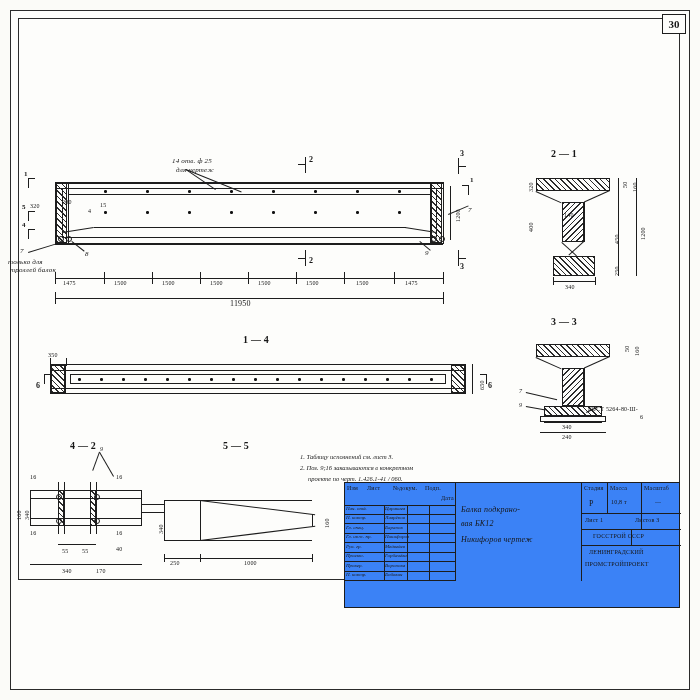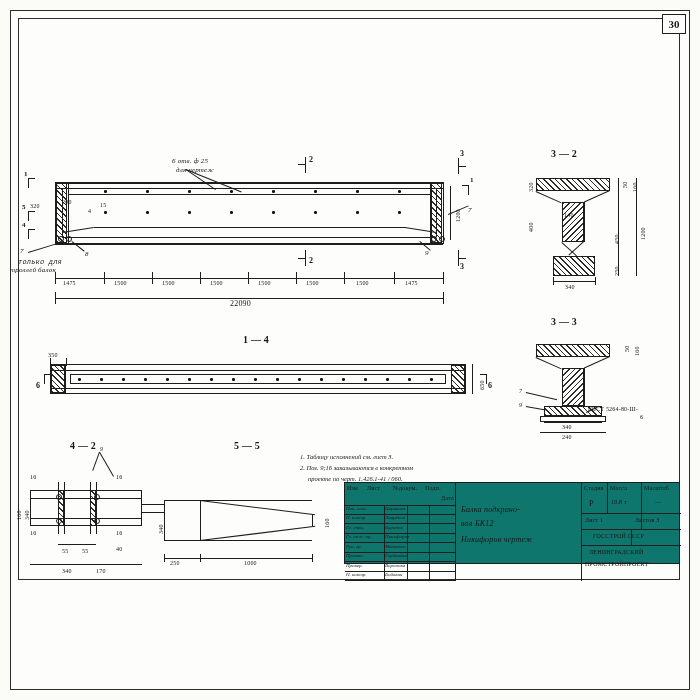--- a/index.html
+++ b/index.html
@@ -56,22 +56,22 @@
   }
   .pagebox{
     position:absolute;right:14px;top:14px;
     width:22px;height:18px;border:1px solid #1d1d1d;
     font-size:11px;font-weight:bold;text-align:center;line-height:18px;
     background:#fdfdfb;
   }
   
   .tb{
     position:absolute;
-    left:344px;top:482px;width:336px;height:82px;
-    border:1.2px solid #1d1d1d;box-sizing:border-box;background:#0f766e;
+    left:344px;top:482px;width:336px;height:126px;
+    border:1.2px solid #1d1d1d;box-sizing:border-box;background:#3b82f6;
   }
   .stamp-rows{position:absolute;left:0;top:22px;width:110px;height:76px;}
   .srow{position:relative;height:9.5px;border-bottom:1px solid #1d1d1d;box-sizing:border-box;}
   .srow span{position:absolute;font-size:5px;font-style:italic;left:1px;top:0.5px;white-space:nowrap;}
   .srow .sg{position:absolute;left:40px;top:0.5px;font-size:5px;}
   .srow i.sep{position:absolute;left:39px;top:0;width:1px;height:100%;background:#1d1d1d;}
   .srow i.sep2{position:absolute;left:62px;top:0;width:1px;height:100%;background:#1d1d1d;}
   .srow i.sep3{position:absolute;left:84px;top:0;width:1px;height:100%;background:#1d1d1d;}
   .dimline{position:absolute;height:1px;background:#1d1d1d;}
   .tick{position:absolute;width:1px;background:#1d1d1d;}
@@ -132,21 +132,21 @@
     <div class="dot" style="left:356px;top:211px;"></div>
     <div class="dot" style="left:398px;top:211px;"></div>
 
     <div class="circ" style="left:58px;top:236px;width:4px;height:4px;"></div>
     <div class="circ" style="left:66px;top:236px;width:4px;height:4px;"></div>
     <div class="circ" style="left:431px;top:236px;width:4px;height:4px;"></div>
     <div class="circ" style="left:439px;top:236px;width:4px;height:4px;"></div>
 
     <div class="leader" style="left:186px;top:169px;width:36px;transform:rotate(34deg);"></div>
     <div class="leader" style="left:186px;top:169px;width:60px;transform:rotate(22deg);"></div>
-    <div class="lbl it" style="left:172px;top:157px;">6 отв. ф 25</div>
+    <div class="lbl it" style="left:172px;top:157px;">14 отв. ф 25</div>
     <div class="lbl it" style="left:176px;top:166px;">для чертеж</div>
 
     <div class="ln v1" style="left:305px;top:157px;height:16px;"></div>
     <div class="ln h1" style="left:298px;top:164px;width:8px;"></div>
     <div class="sec-mark lbl b" style="left:309px;top:155px;">2</div>
     <div class="ln v1" style="left:305px;top:250px;height:16px;"></div>
     <div class="ln h1" style="left:298px;top:258px;width:8px;"></div>
     <div class="sec-mark lbl b" style="left:309px;top:256px;">2</div>
 
     <div class="ln v1" style="left:458px;top:158px;height:16px;"></div>
@@ -165,21 +165,21 @@
     <div class="lbl b" style="left:22px;top:221px;">4</div>
     <div class="ln v1" style="left:28px;top:229px;height:10px;"></div>
     <div class="ln h1" style="left:28px;top:229px;width:7px;"></div>
 
     <div class="lbl b" style="left:470px;top:176px;">1</div>
     <div class="ln v1" style="left:468px;top:185px;height:10px;"></div>
     <div class="ln h1" style="left:462px;top:185px;width:7px;"></div>
 
     <div class="lbl it" style="left:20px;top:247px;">7</div>
     <div class="leader" style="left:28px;top:252px;width:32px;transform:rotate(-17deg);"></div>
-    <div class="lbl it" style="left:18px;top:258px;font-family:Liberation Mono, monospace;">только для</div>
+    <div class="lbl it" style="left:8px;top:258px;">только для</div>
     <div class="lbl it" style="left:10px;top:266px;">троллей балок</div>
     <div class="lbl it" style="left:85px;top:250px;">8</div>
     <div class="leader" style="left:72px;top:241px;width:16px;transform:rotate(38deg);"></div>
     <div class="lbl it" style="left:468px;top:206px;">7</div>
     <div class="leader" style="left:448px;top:214px;width:22px;transform:rotate(-23deg);"></div>
     <div class="lbl it" style="left:425px;top:249px;">9</div>
     <div class="leader" style="left:420px;top:241px;width:14px;transform:rotate(40deg);"></div>
 
     <div class="lbl s6" style="left:30px;top:203px;">320</div>
     <div class="lbl s6" style="left:62px;top:199px;">200</div>
@@ -203,21 +203,21 @@
     <div class="lbl s6" style="left:162px;top:280px;">1500</div>
     <div class="lbl s6" style="left:210px;top:280px;">1500</div>
     <div class="lbl s6" style="left:258px;top:280px;">1500</div>
     <div class="lbl s6" style="left:306px;top:280px;">1500</div>
     <div class="lbl s6" style="left:356px;top:280px;">1500</div>
     <div class="lbl s6" style="left:405px;top:280px;">1475</div>
 
     <div class="dimline" style="left:55px;top:298px;width:388px;"></div>
     <div class="tick" style="left:55px;top:292px;height:12px;"></div>
     <div class="tick" style="left:443px;top:292px;height:12px;"></div>
-    <div class="lbl s8" style="left:230px;top:299px;">22090</div>
+    <div class="lbl s8" style="left:230px;top:299px;">11950</div>
   </div>
 
   <div>
     <div class="lbl s10 b" style="left:243px;top:334px;">1 — 4</div>
     <div class="box" style="left:50px;top:364px;width:416px;height:30px;"></div>
     <div class="ln h1" style="left:50px;top:370px;width:416px;"></div>
     <div class="ln h1" style="left:50px;top:388px;width:416px;"></div>
     <div class="box hatch" style="left:51px;top:365px;width:14px;height:28px;"></div>
     <div class="box hatch" style="left:451px;top:365px;width:14px;height:28px;"></div>
     <div class="ln v1" style="left:65px;top:364px;height:30px;"></div>
@@ -248,21 +248,21 @@
     <div class="ln v1" style="left:472px;top:364px;height:30px;"></div>
     <div class="lbl b s8" style="left:36px;top:381px;">6</div>
     <div class="ln v1" style="left:44px;top:374px;height:10px;"></div>
     <div class="ln h1" style="left:44px;top:374px;width:6px;"></div>
     <div class="lbl b s8" style="left:488px;top:381px;">6</div>
     <div class="ln v1" style="left:486px;top:374px;height:10px;"></div>
     <div class="ln h1" style="left:480px;top:374px;width:6px;"></div>
   </div>
 
   <div>
-    <div class="lbl s10 b" style="left:551px;top:148px;">3 — 2</div>
+    <div class="lbl s10 b" style="left:551px;top:148px;">2 — 1</div>
 
     <div class="box hatch" style="left:536px;top:178px;width:74px;height:13px;"></div>
 
     <div class="leader" style="left:536px;top:191px;width:28px;transform:rotate(24deg);"></div>
     <div class="leader" style="left:610px;top:191px;width:28px;transform:rotate(156deg);"></div>
 
     <div class="box hatchv" style="left:562px;top:202px;width:22px;height:40px;"></div>
     <div class="ln v1" style="left:562px;top:202px;height:40px;"></div>
     <div class="ln v1" style="left:584px;top:202px;height:40px;"></div>
 
@@ -340,21 +340,21 @@
     <div class="lbl s6" style="left:116px;top:546px;">40</div>
     <div class="lbl s6" style="left:62px;top:568px;">340</div>
     <div class="lbl s6" style="left:96px;top:568px;">170</div>
     <div class="dimline" style="left:58px;top:544px;width:38px;"></div>
     <div class="dimline" style="left:30px;top:564px;width:112px;"></div>
     <div class="ln h1" style="left:142px;top:504px;width:22px;"></div>
     <div class="ln h1" style="left:142px;top:512px;width:22px;"></div>
   </div>
 
   <div>
-    <div class="lbl s10 b" style="left:234px;top:440px;">5 — 5</div>
+    <div class="lbl s10 b" style="left:223px;top:440px;">5 — 5</div>
     <div class="ln h1" style="left:164px;top:500px;width:148px;"></div>
     <div class="ln h1" style="left:164px;top:540px;width:148px;"></div>
     <div class="ln v1" style="left:164px;top:500px;height:40px;"></div>
     <div class="ln v1" style="left:312px;top:514px;height:12px;"></div>
     <div class="leader" style="left:200px;top:500px;width:116px;transform:rotate(7deg);"></div>
     <div class="leader" style="left:200px;top:540px;width:116px;transform:rotate(-7deg);"></div>
     <div class="ln v1" style="left:200px;top:500px;height:40px;"></div>
     <div class="lbl s6 rot" style="left:158px;top:534px;">340</div>
     <div class="lbl s6 rot" style="left:324px;top:528px;">160</div>
     <div class="dimline" style="left:164px;top:558px;width:36px;"></div>

